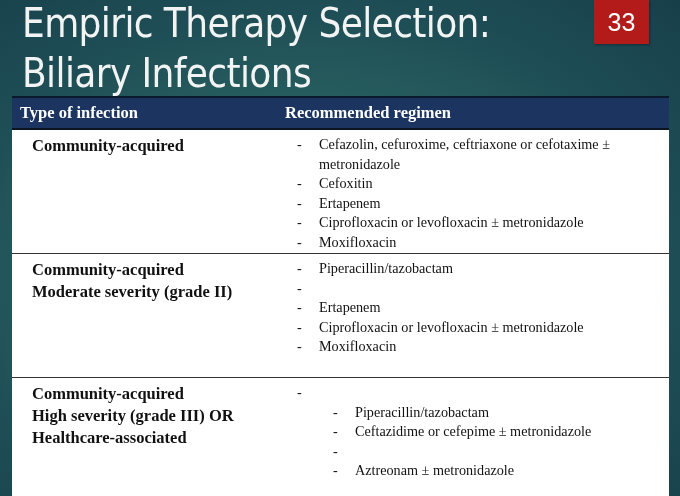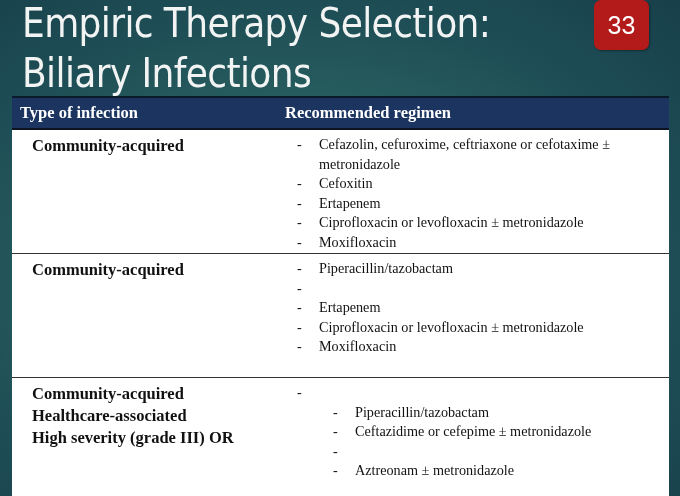--- a/index.html
+++ b/index.html
@@ -9,25 +9,24 @@
       font-family: "Liberation Serif", "DejaVu Serif", serif;
     }
     .title {
       position:absolute; left:22px; top:-2px; width:560px;
       color:#f2f4f4; font-family:"DejaVu Sans", "Liberation Sans", sans-serif;
       font-weight:normal; font-size:40px; line-height:50px; letter-spacing:-0.6px;
       margin:0; font-stretch:condensed;
     }
     .title span { display:block; }
     .slide-num {
-      position:absolute; left:594px; top:0; width:55px; height:50px;
+      position:absolute; left:594px; top:0; width:55px; height:44px;
       background:#b31b1b; color:#fff; display:flex; align-items:center; justify-content:center;
       font-family:"Liberation Sans", sans-serif; font-size:25px;
       box-shadow: 1px 1px 2px rgba(0,0,0,0.35);
-      border-radius: 7px;
     }
     .table {
       position:absolute; left:12px; top:96px; width:657px; height:400px;
       background:#ffffff; border-top:2px solid #0a1a2a;
     }
     .thead {
       display:flex; height:30px; background:#1b3560; color:#ffffff;
       font-weight:bold; font-size:16.5px; align-items:center;
       border-bottom:2px solid #0d1320;
     }
@@ -87,20 +86,21 @@
       <div class="item">
           <span class="dash">-</span>
           <span>Moxifloxacin</span>
         </div>
     </div>
   </div>
 
   <div class="row r2">
     <div class="c1">
       <div>Community-acquired</div>
+      <div>Moderate severity (grade II)</div>
     </div>
     <div class="c2">
       <div class="item">
           <span class="dash">-</span>
           <span>Piperacillin/tazobactam</span>
         </div>
       <div class="item">
           <span class="dash">-</span>
         </div>
       <div class="item">
@@ -114,22 +114,22 @@
       <div class="item">
           <span class="dash">-</span>
           <span>Moxifloxacin</span>
         </div>
     </div>
   </div>
 
   <div class="row r3">
     <div class="c1">
       <div>Community-acquired</div>
+      <div>High severity (grade III) OR</div>
       <div>Healthcare-associated</div>
-      <div>High severity (grade III) OR</div>
     </div>
     <div class="c2">
       <div class="item">
         <span class="dash">-</span>
       </div>
       <div class="item sub">
           <span class="dash">-</span>
           <span>Piperacillin/tazobactam</span>
         </div>
       <div class="item sub">

